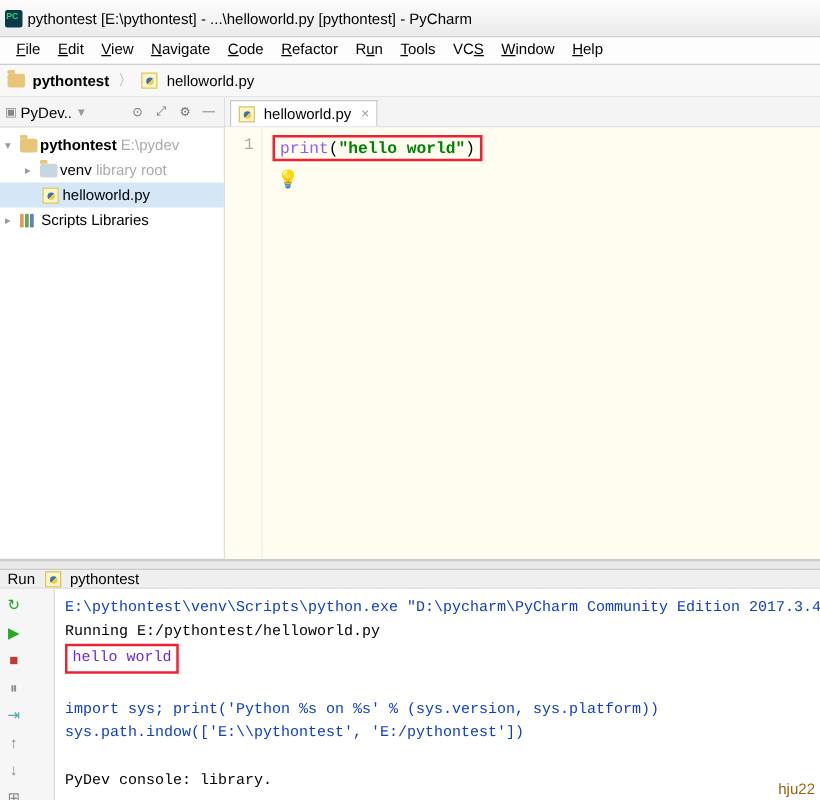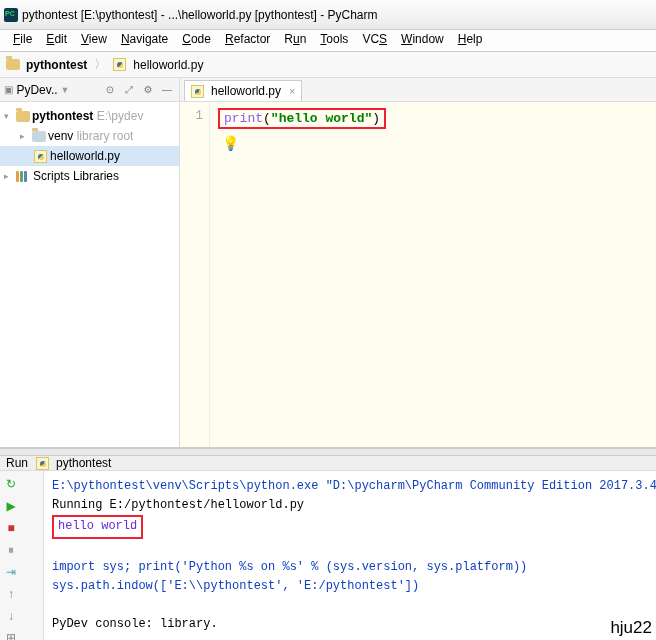--- a/index.html
+++ b/index.html
@@ -202,22 +202,22 @@
     font-size:12px;
     line-height:1.6;
     overflow:hidden;
     white-space:pre;
   }
   .console .blue { color:#1040c0; }
   .console .hl-box { border:2px solid #e23; padding:0 4px; display:inline-block; color:#6d28d9; }
   .watermark {
     position:absolute;
     right:4px; bottom:2px;
-    color:#000000;
-    font-size:17px;
+    color:#a16207;
+    font-size:12px;
     pointer-events:none;
   }
 </style>
 </head>
 <body>
 
 <div class="title-bar">
   <div class="pc-icon"></div>
   <span>pythontest [E:\pythontest] - ...\helloworld.py [pythontest] - PyCharm</span>
 </div>

